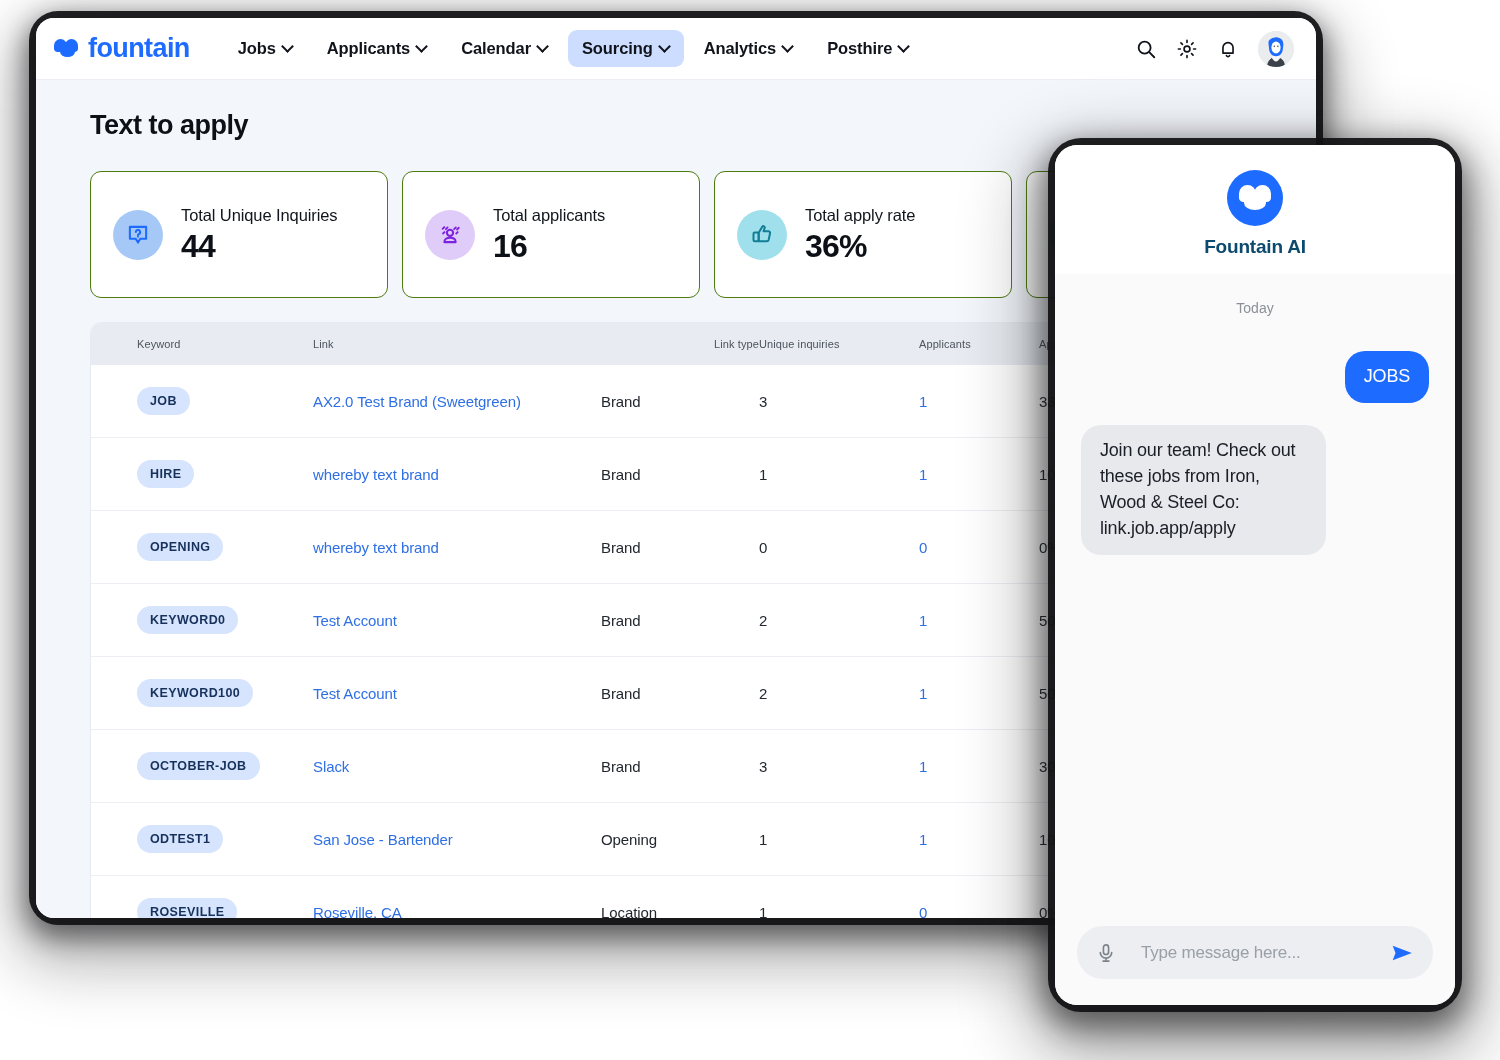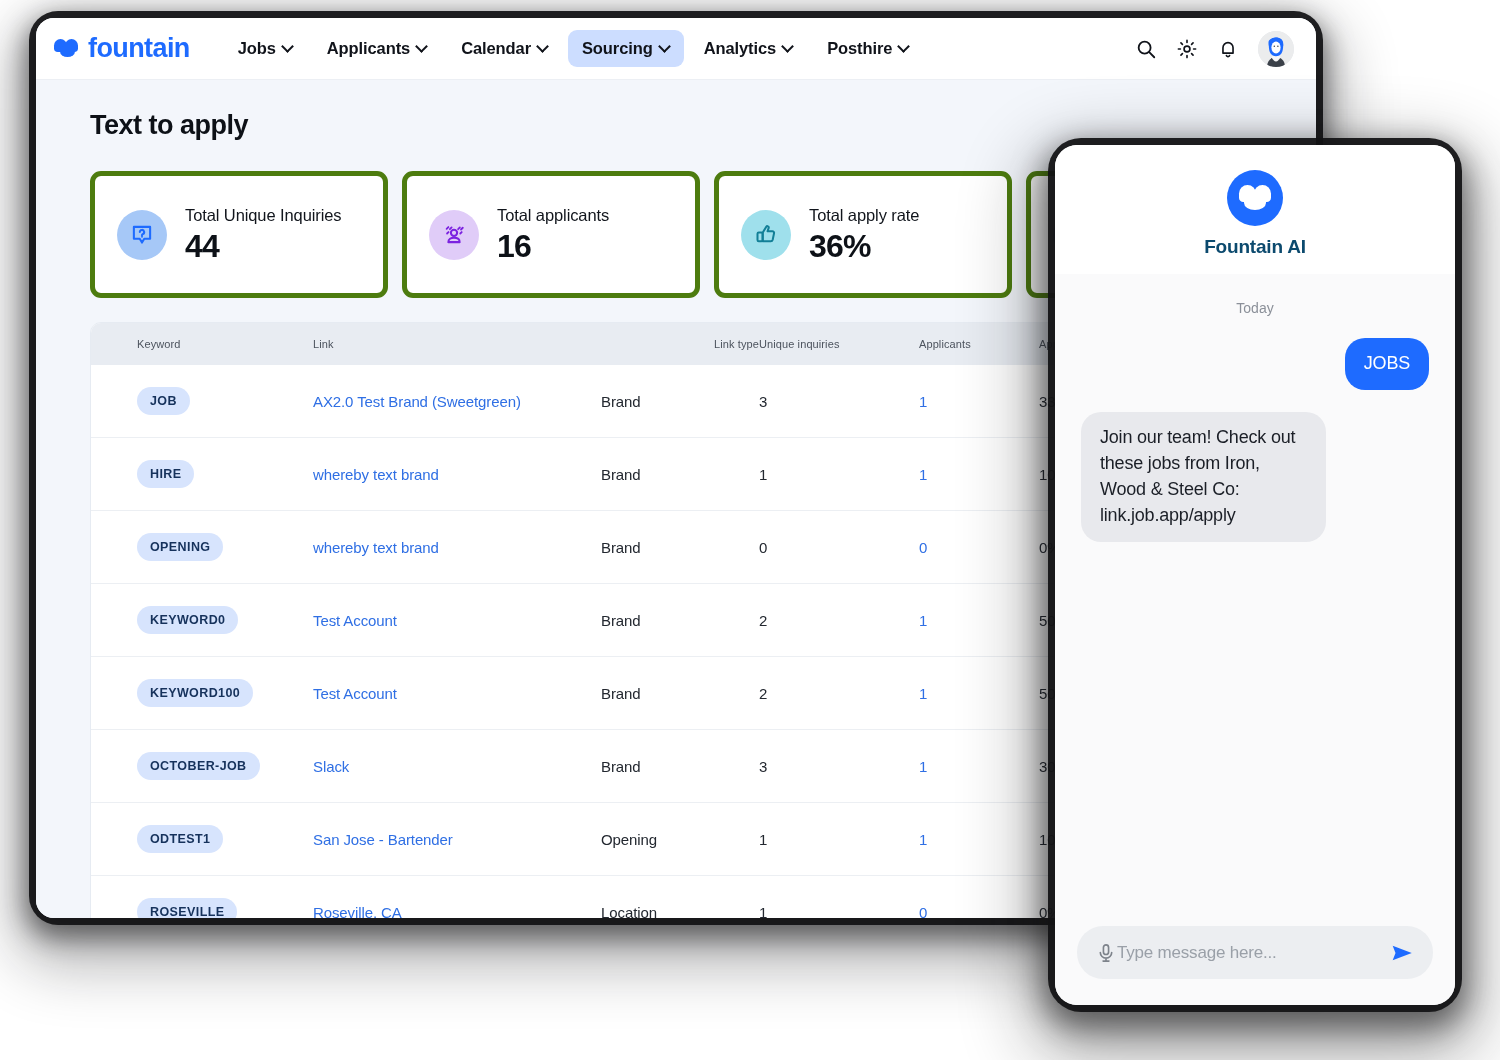--- a/index.html
+++ b/index.html
@@ -68,21 +68,21 @@
   
   .page{ padding:30px 0 0 0; background:#f3f6fb; height:838px; position:relative; }
   .page-title{
     font-size:27px; font-weight:700; color:#0d1117; letter-spacing:-0.5px;
     padding:0 0 0 54px; margin-bottom:30px;
   }
 
   
   .stats{ display:flex; gap:14px; padding:0 0 0 54px; }
   .stat-card{
-    background:#ffffff; border:5px solid #4d7c0f; border-radius:11px;
+    background:#ffffff; border:1px solid #4d7c0f; border-radius:11px;
     height:127px; width:298px; flex:0 0 auto;
     display:flex; align-items:center; gap:18px; padding:0 22px;
   }
   .stat-ico{
     width:50px; height:50px; border-radius:50%; flex:0 0 auto;
     display:flex; align-items:center; justify-content:center;
   }
   .stat-label{ font-size:16.5px; color:#11151c; margin-bottom:5px; letter-spacing:-0.1px;}
   .stat-value{ font-size:32px; font-weight:700; color:#0d1117; letter-spacing:-0.8px; line-height:1.05; }
 
@@ -147,35 +147,35 @@
     width:56px; height:56px; border-radius:50%; background:#1e6bff;
     margin:0 auto 10px; position:relative;
   }
   .fc-petal{ position:absolute; background:#ffffff; }
   .fc-p1{ width:17px; height:17px; left:12px; top:15px; border-radius:60% 60% 30% 30%; }
   .fc-p2{ width:17px; height:17px; left:27px; top:15px; border-radius:60% 60% 30% 30%; }
   .fc-p3{ width:22px; height:14px; left:17px; top:26px; border-radius:28% 28% 55% 55%; }
   .phone-name{ font-size:19px; font-weight:700; color:#0c4a6e; letter-spacing:-0.2px;}
 
   .chat-body{ flex:1; padding:26px 26px 0; background:#fafafb; position:relative;}
-  .chat-day{ text-align:center; font-size:14px; color:#8b9099; margin-bottom:22px;}
+  .chat-day{ text-align:center; font-size:14px; color:#8b9099; margin-bottom:35px;}
   .bubble-row{ display:flex; margin-bottom:22px; }
   .bubble-row.out{ justify-content:flex-end; }
   .bubble-row.in{ justify-content:flex-start; }
   .bubble{
     max-width:245px; padding:13px 19px; border-radius:20px;
     font-size:18px; line-height:1.44; letter-spacing:-0.2px;
   }
   .bubble.out{ background:#1e6bff; color:#ffffff; }
   .bubble.in{ background:#e8e9ed; color:#1b1f27; }
 
   .chat-foot{ padding:16px 22px 26px; background:#fafafb; }
   .composer{
     background:#eceef1; border-radius:26px; height:53px;
-    display:flex; align-items:center; gap:0; padding:12px 18px;
+    display:flex; align-items:center; gap:24px; padding:12px 18px;
   }
   .composer input{
     flex:1; border:none; background:transparent; outline:none;
     font-family:"Liberation Sans", sans-serif; font-size:17px; color:#1b1f27;
     letter-spacing:-0.2px;
   }
   .composer input::placeholder{ color:#9aa0a8; }
   .mic, .send{ flex:0 0 auto; cursor:pointer; display:block; }
 </style>
 </head>

